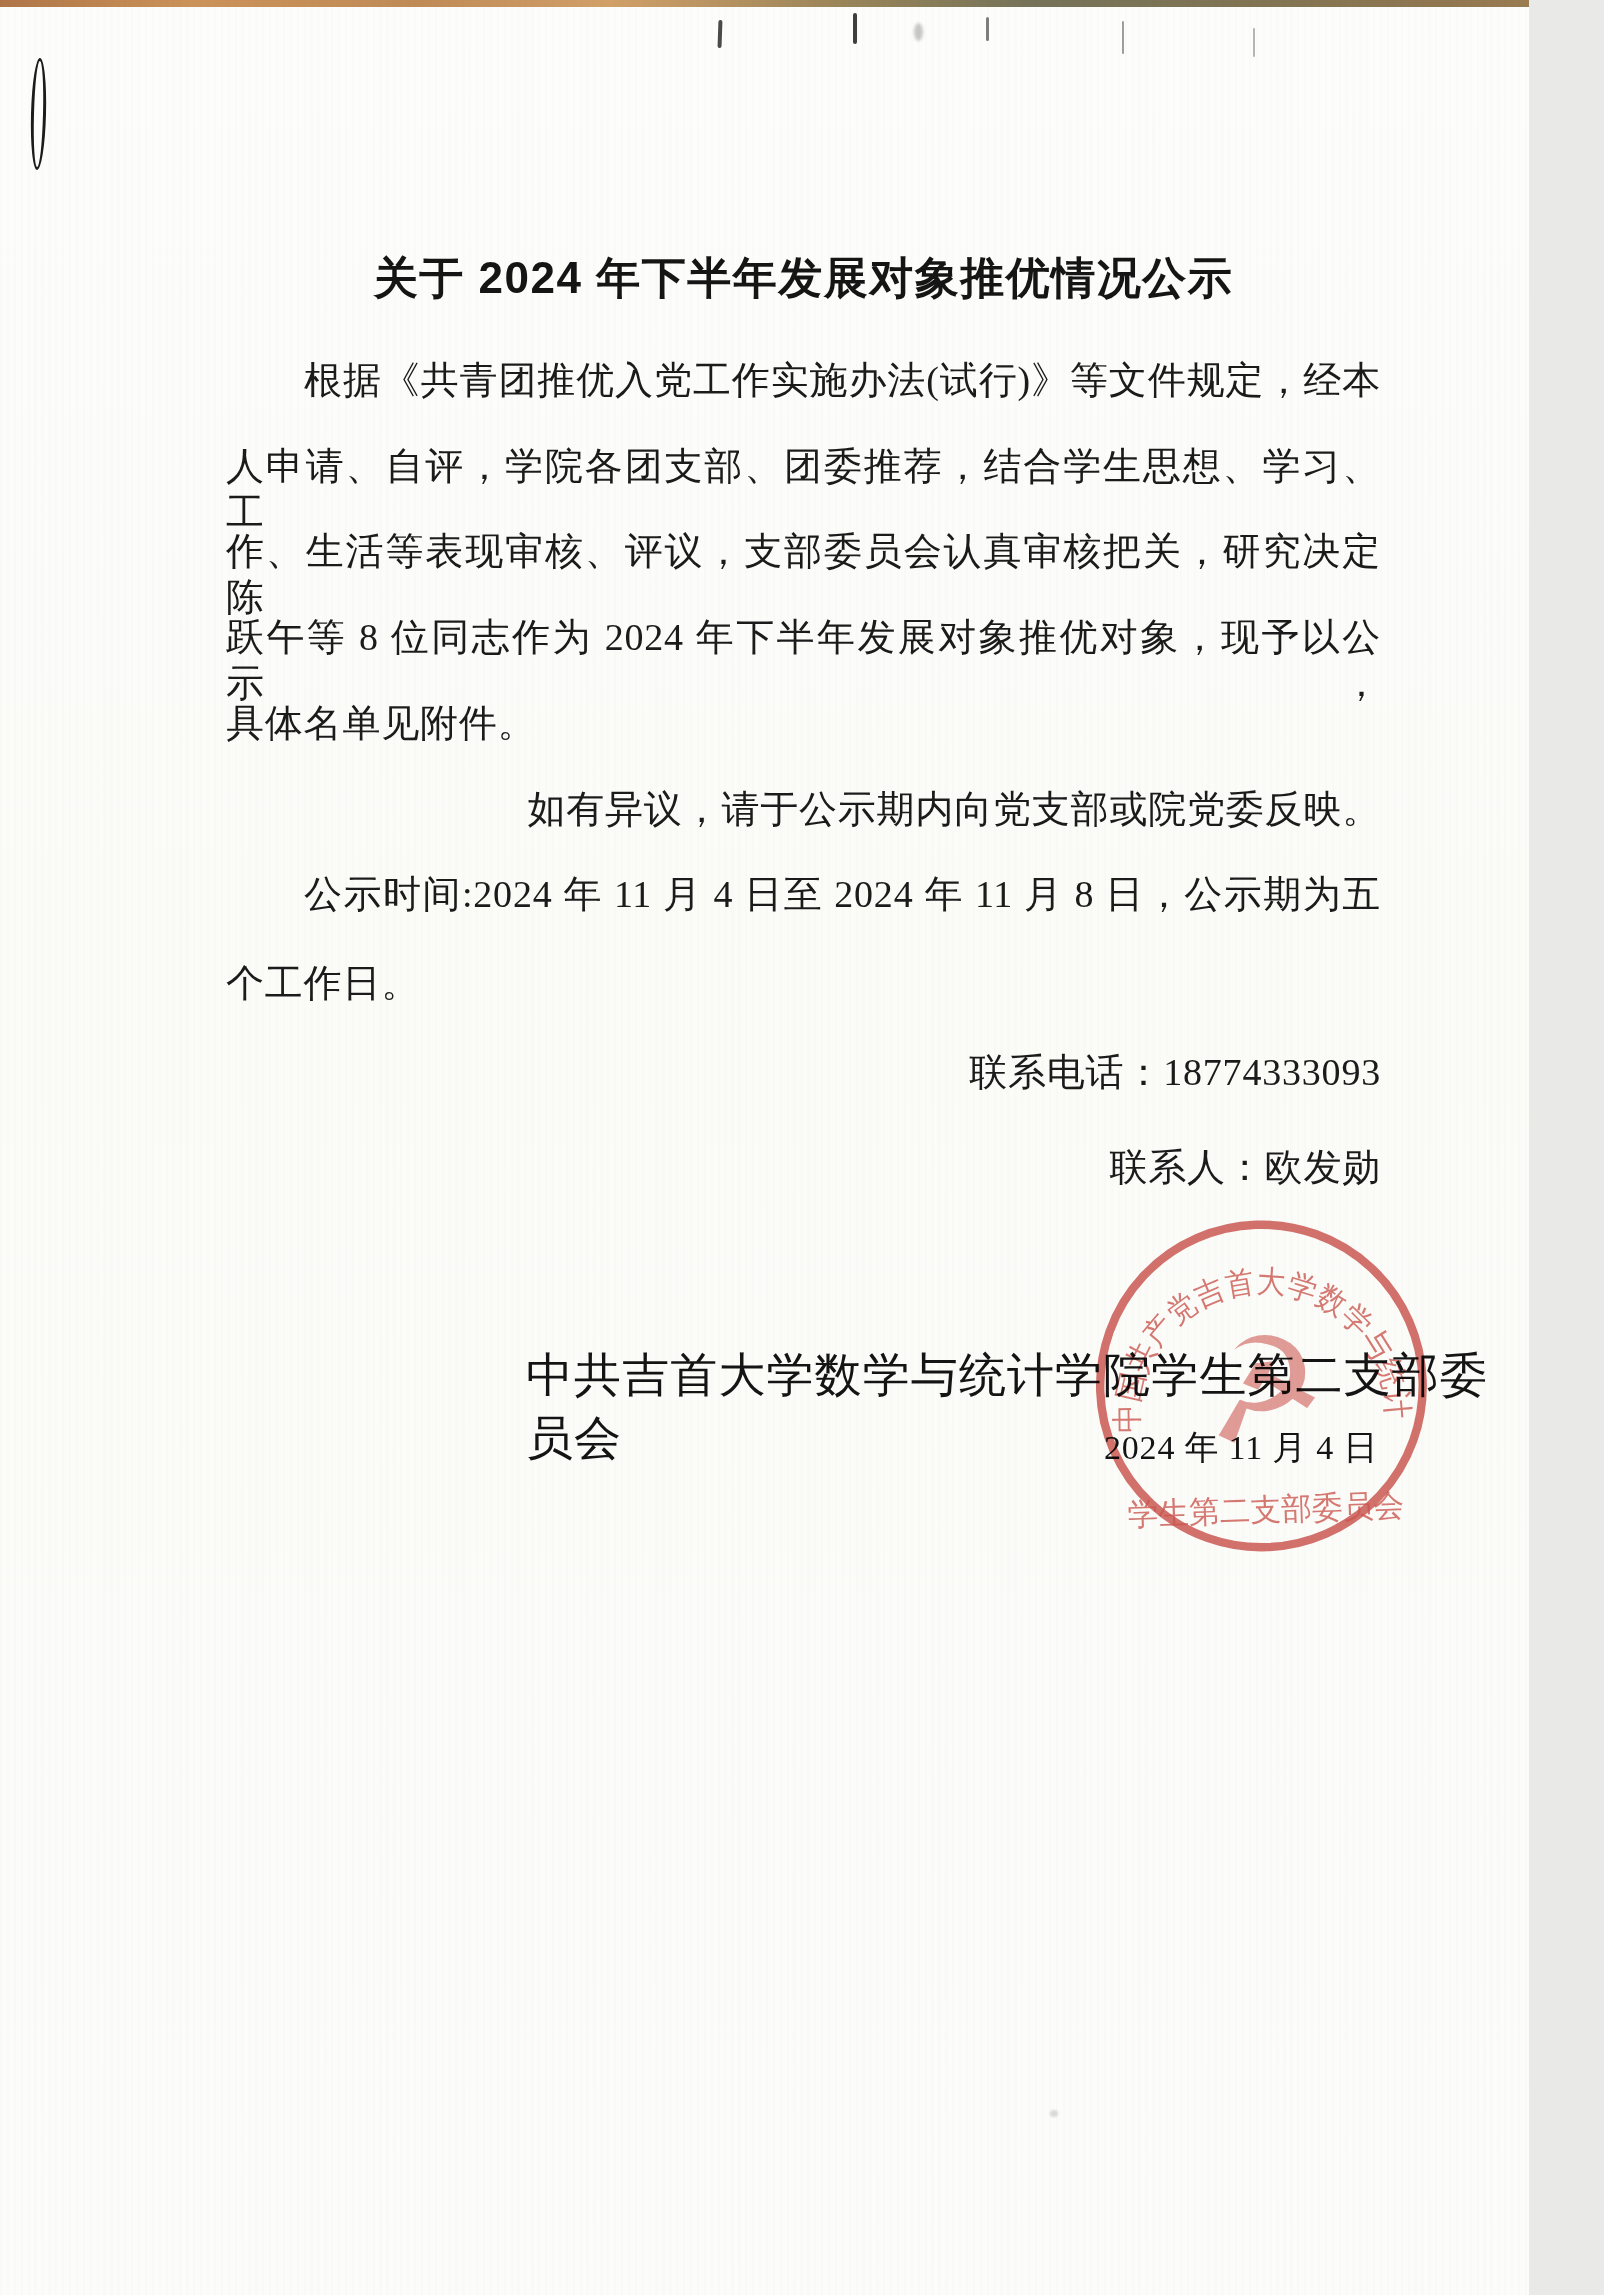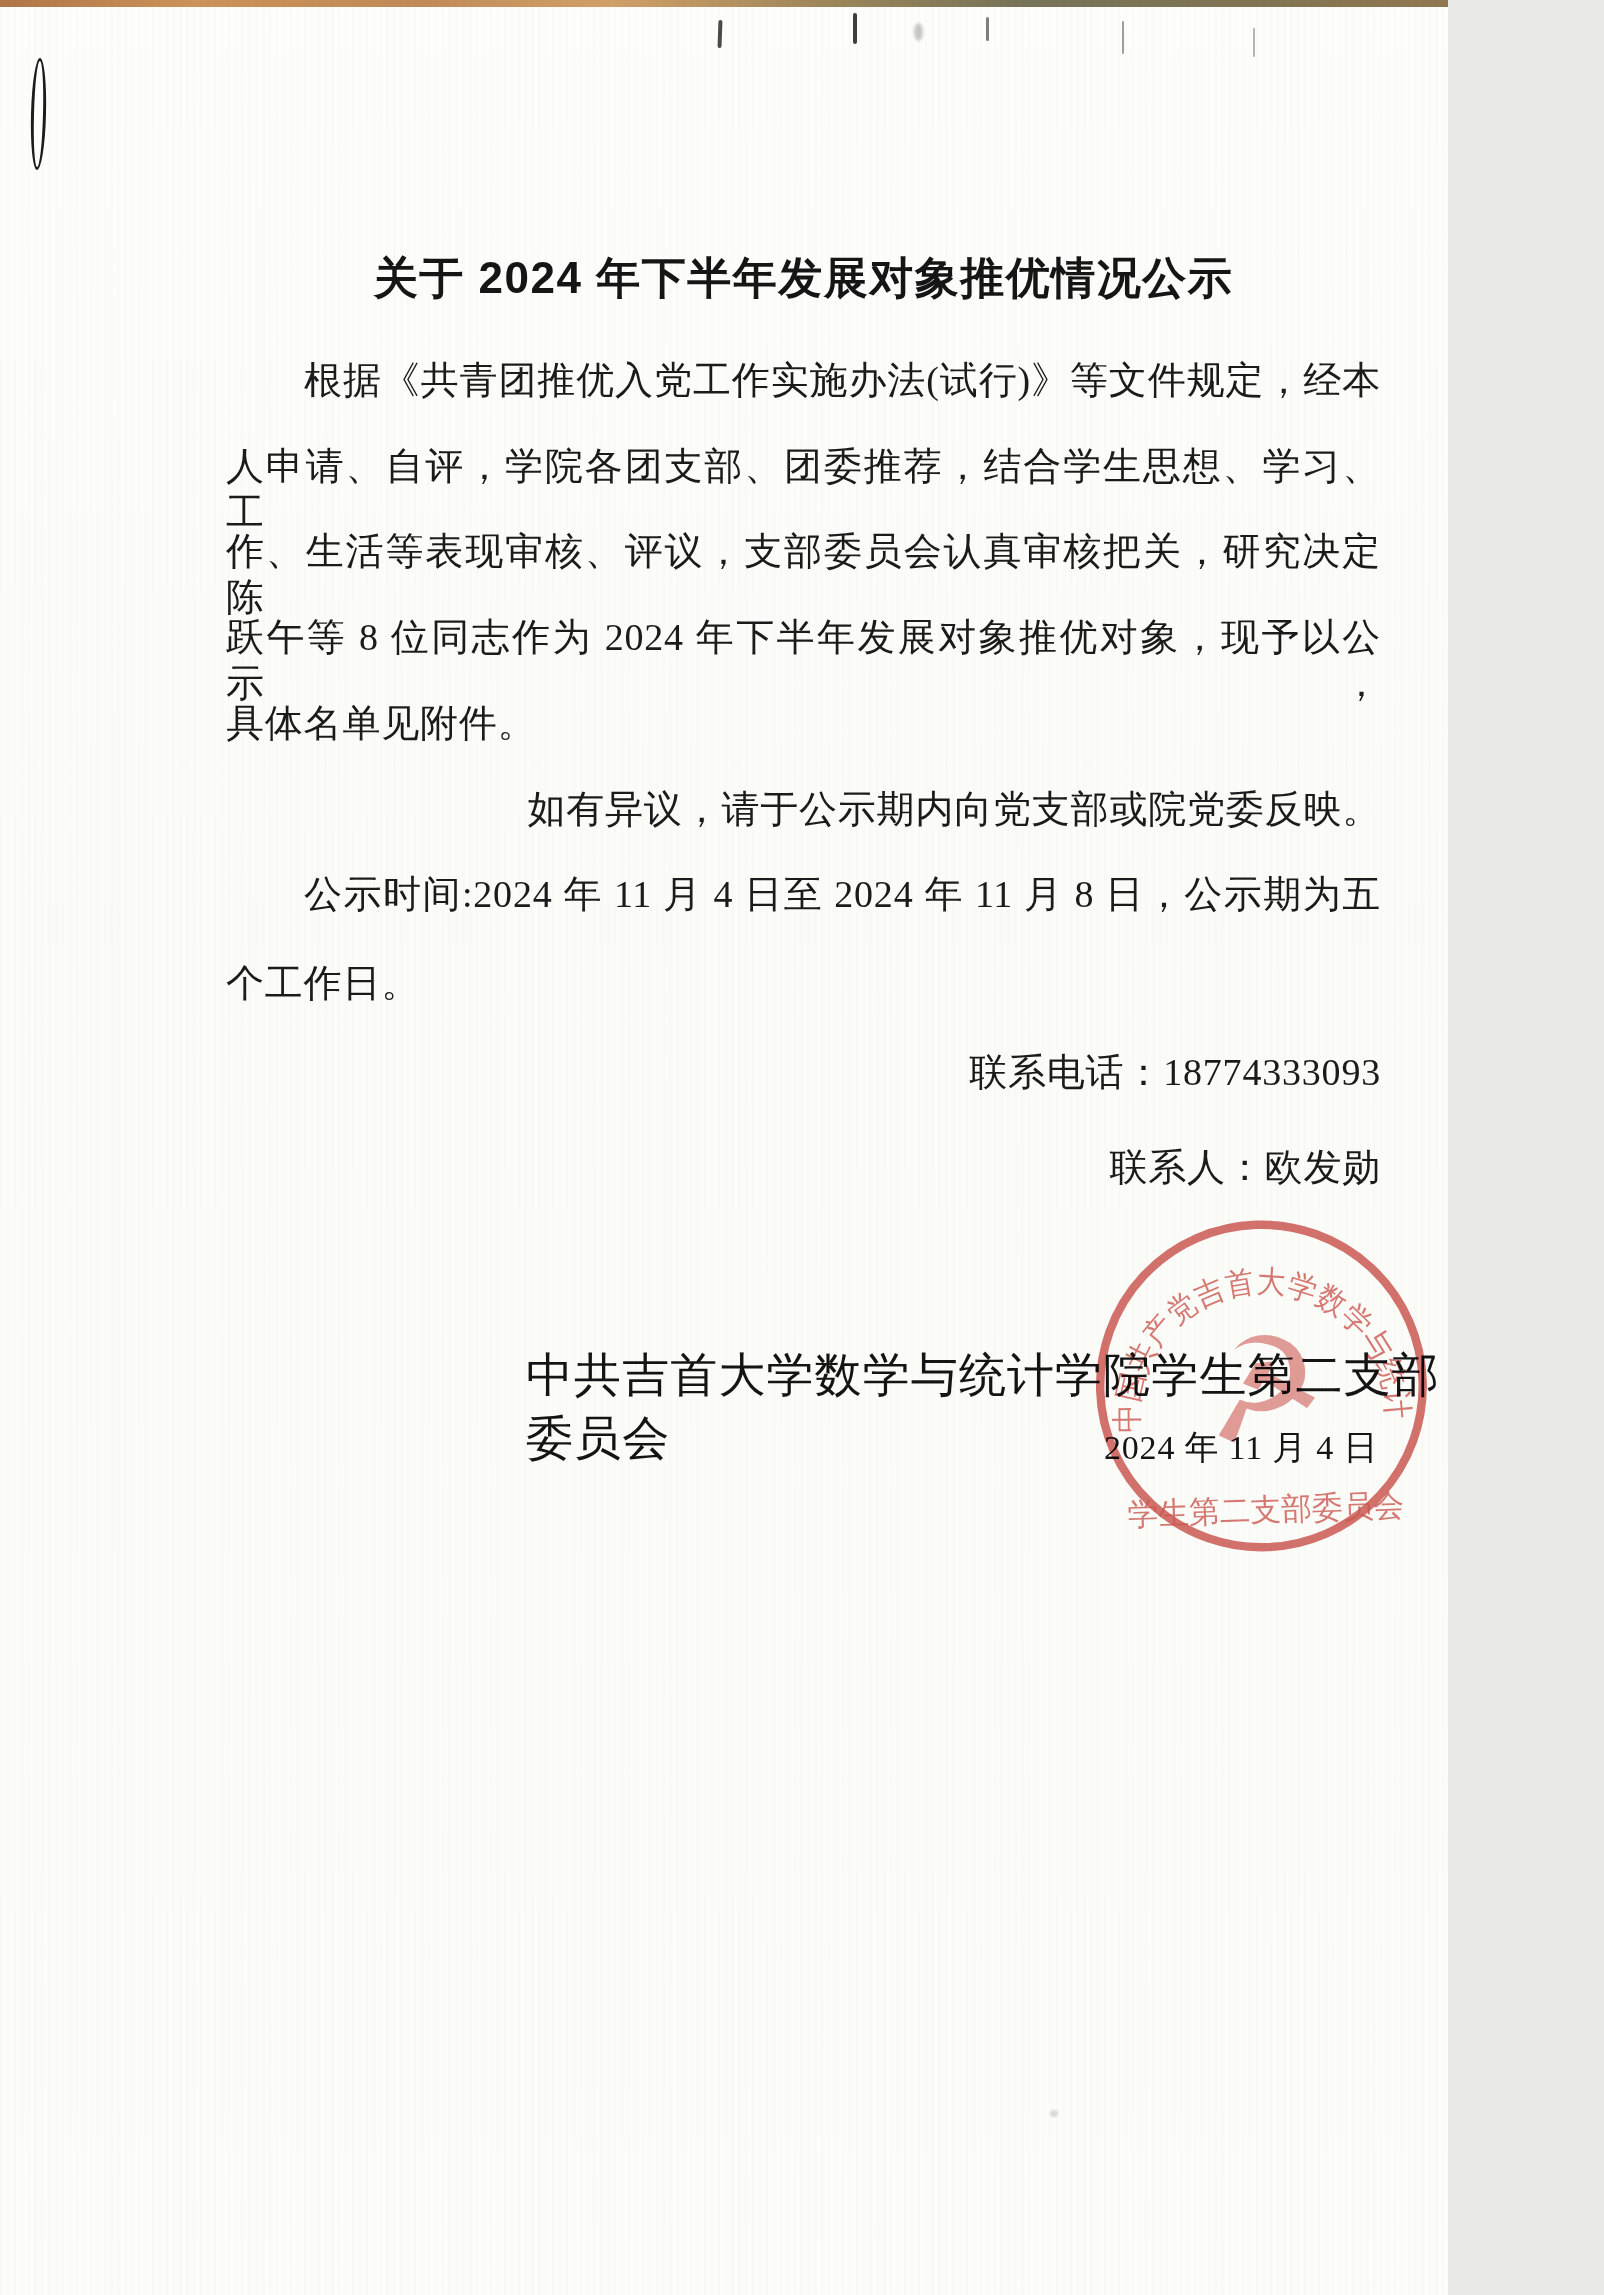--- a/index.html
+++ b/index.html
@@ -3,27 +3,26 @@
 <meta charset="utf-8">
 <style>
   html, body { margin: 0; padding: 0; }
   body {
     width: 1605px; height: 2295px;
     font-family: "Liberation Serif", "DejaVu Serif", serif;
     background: #e9e9e7;
   }
   #page {
     position: relative;
-    width: 1416px; height: 2295px;
+    width: 1529px; height: 2295px;
     overflow: hidden;
     background:
       repeating-linear-gradient(90deg, rgba(120,120,115,0.018) 0 2.3px, rgba(0,0,0,0) 2.3px 6.9px),
       linear-gradient(180deg, #fdfdfc 0%, #fbfbf8 40%, #fcfcfa 100%);
     color: #1b1b1b;
-    padding-left: 32px;
   }
   
   .top-edge {
     position: absolute; left: 0; top: 0; width: 1605px; height: 6.9px;
     background: linear-gradient(90deg,
       #a15d28 0%, #c2803c 12%, #b5763a 26%, #c98f4e 38%,
       #8a703c 52%, #5d5a3c 64%, #6b5c35 78%, #7d5f32 90%, #936a33 100%);
     opacity: 0.85;
   }
   .left-mark {

